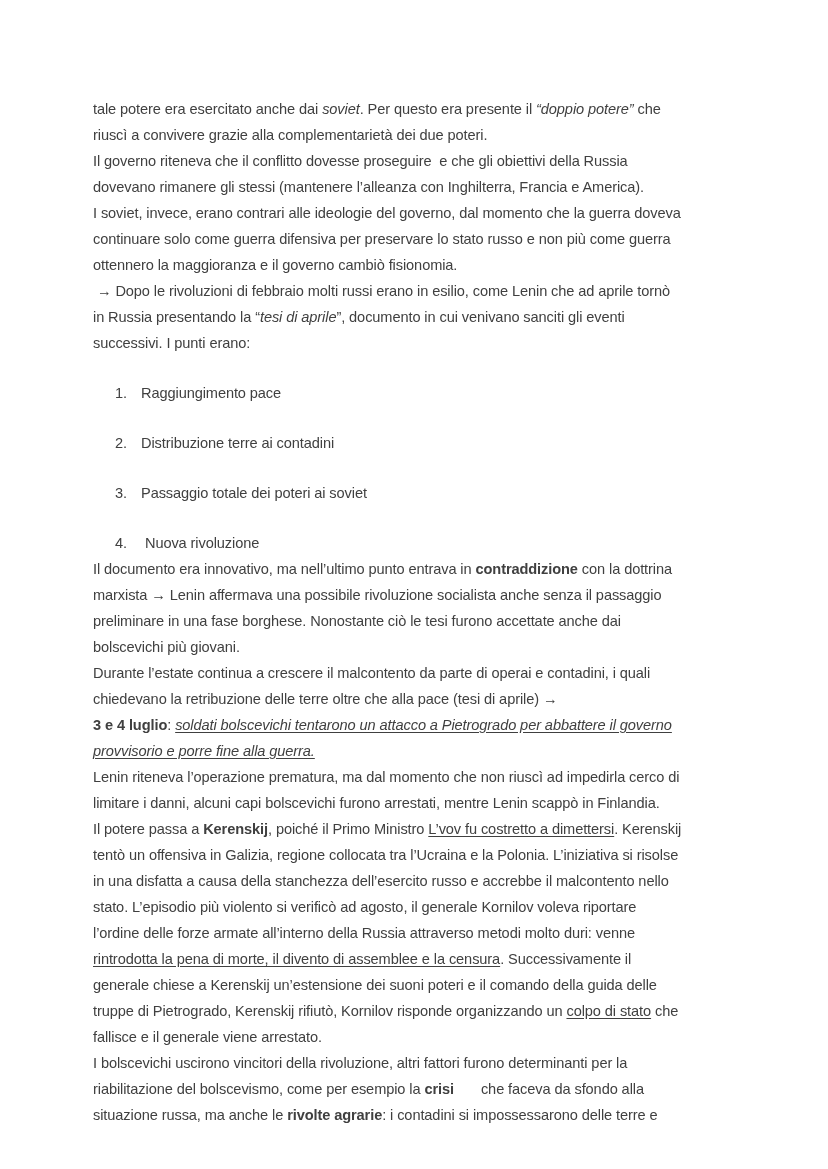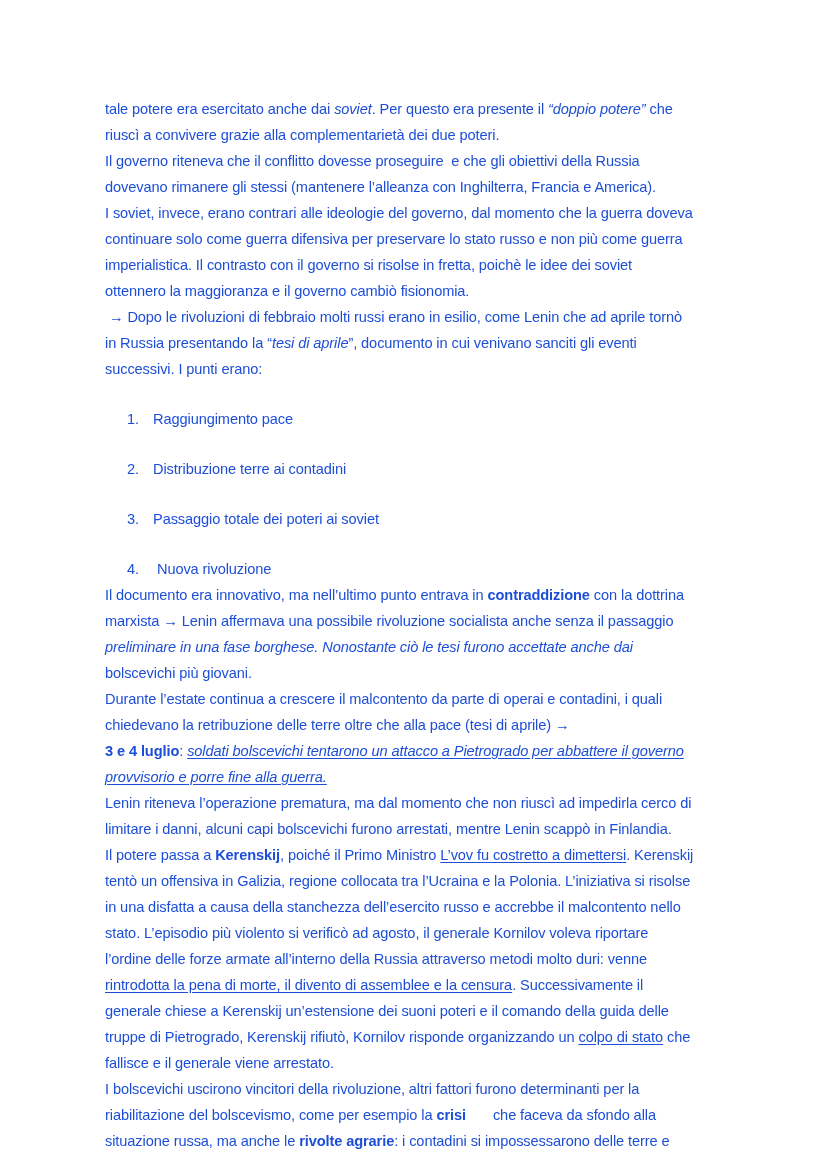--- a/index.html
+++ b/index.html
@@ -1,51 +1,50 @@
 <!DOCTYPE html>
 <html><head>
 <meta charset="utf-8">
 <style>
   html, body { margin: 0; padding: 0; background: #ffffff; }
   body { width: 828px; height: 1169px; position: relative; overflow: hidden; }
   .page {
-    position: absolute; left: 105px; top: 96px; width: 640px;
+    position: absolute; left: 93px; top: 96px; width: 640px;
     font-family: "Liberation Sans", sans-serif;
-    font-size: 14.6px; line-height: 26px; color: #1d4ed8;
+    font-size: 14.6px; line-height: 26px; color: #404040;
     letter-spacing: -0.1px;
   }
   .line { white-space: nowrap; height: 26px; }
   .u { text-decoration: underline; text-underline-offset: 2px; }
   .i { font-style: italic; }
   .b { font-weight: bold; }
   .li { padding-left: 22px; margin-top: 24px; }
   .li .num { display: inline-block; width: 26px; }
 </style>
 </head>
 <body>
 
 <div class="page" id="page">
     <div class="line"><span style="white-space: pre;">tale potere era esercitato anche dai </span><span class="i" style="white-space: pre;">soviet</span><span style="white-space: pre;">. Per questo era presente il </span><span class="i" style="white-space: pre;">“doppio potere”</span><span style="white-space: pre;"> che</span></div>
     <div class="line"><span style="white-space: pre;">riuscì a convivere grazie alla complementarietà dei due poteri.</span></div>
     <div class="line"><span style="white-space: pre;">Il governo riteneva che il conflitto dovesse proseguire  e che gli obiettivi della Russia</span></div>
     <div class="line"><span style="white-space: pre;">dovevano rimanere gli stessi (mantenere l’alleanza con Inghilterra, Francia e America).</span></div>
     <div class="line"><span style="white-space: pre;">I soviet, invece, erano contrari alle ideologie del governo, dal momento che la guerra doveva</span></div>
     <div class="line"><span style="white-space: pre;">continuare solo come guerra difensiva per preservare lo stato russo e non più come guerra</span></div>
-    <div class="line"><span style="white-space: pre;">imperialistica. Il contrasto con il governo si risolse in fretta, poichè le idee dei soviet</span></div>
     <div class="line"><span style="white-space: pre;">ottennero la maggioranza e il governo cambiò fisionomia.</span></div>
     <div class="line"><span style="white-space: pre;"> → Dopo le rivoluzioni di febbraio molti russi erano in esilio, come Lenin che ad aprile tornò</span></div>
     <div class="line"><span style="white-space: pre;">in Russia presentando la “</span><span class="i" style="white-space: pre;">tesi di aprile</span><span style="white-space: pre;">”, documento in cui venivano sanciti gli eventi</span></div>
     <div class="line"><span style="white-space: pre;">successivi. I punti erano:</span></div>
     <div class="line li"><span class="num">1.</span><span style="white-space: pre;">Raggiungimento pace</span></div>
     <div class="line li"><span class="num">2.</span><span style="white-space: pre;">Distribuzione terre ai contadini</span></div>
     <div class="line li"><span class="num">3.</span><span style="white-space: pre;">Passaggio totale dei poteri ai soviet</span></div>
     <div class="line li"><span class="num">4.</span><span style="white-space: pre;"> Nuova rivoluzione</span></div>
     <div class="line"><span style="white-space: pre;">Il documento era innovativo, ma nell’ultimo punto entrava in </span><span class="b" style="white-space: pre;">contraddizione</span><span style="white-space: pre;"> con la dottrina</span></div>
     <div class="line"><span style="white-space: pre;">marxista → Lenin affermava una possibile rivoluzione socialista anche senza il passaggio</span></div>
-    <div class="line"><span style="white-space: pre; font-style: italic;">preliminare in una fase borghese. Nonostante ciò le tesi furono accettate anche dai</span></div>
+    <div class="line"><span style="white-space: pre;">preliminare in una fase borghese. Nonostante ciò le tesi furono accettate anche dai</span></div>
     <div class="line"><span style="white-space: pre;">bolscevichi più giovani.</span></div>
     <div class="line"><span style="white-space: pre;">Durante l’estate continua a crescere il malcontento da parte di operai e contadini, i quali</span></div>
     <div class="line"><span style="white-space: pre; text-align: right;">chiedevano la retribuzione delle terre oltre che alla pace (tesi di aprile) →</span></div>
     <div class="line"><span class="b" style="white-space: pre;">3 e 4 luglio</span><span style="white-space: pre;">: </span><span class="i u" style="white-space: pre;">soldati bolscevichi tentarono un attacco a Pietrogrado per abbattere il governo</span></div>
     <div class="line"><span class="i u" style="white-space: pre;">provvisorio e porre fine alla guerra.</span></div>
     <div class="line"><span style="white-space: pre;">Lenin riteneva l’operazione prematura, ma dal momento che non riuscì ad impedirla cerco di</span></div>
     <div class="line"><span style="white-space: pre;">limitare i danni, alcuni capi bolscevichi furono arrestati, mentre Lenin scappò in Finlandia.</span></div>
     <div class="line"><span style="white-space: pre;">Il potere passa a </span><span class="b" style="white-space: pre;">Kerenskij</span><span style="white-space: pre;">, poiché il Primo Ministro </span><span class="u" style="white-space: pre;">L’vov fu costretto a dimettersi</span><span style="white-space: pre;">. Kerenskij</span></div>
     <div class="line"><span style="white-space: pre;">tentò un offensiva in Galizia, regione collocata tra l’Ucraina e la Polonia. L’iniziativa si risolse</span></div>
     <div class="line"><span style="white-space: pre;">in una disfatta a causa della stanchezza dell’esercito russo e accrebbe il malcontento nello</span></div>

